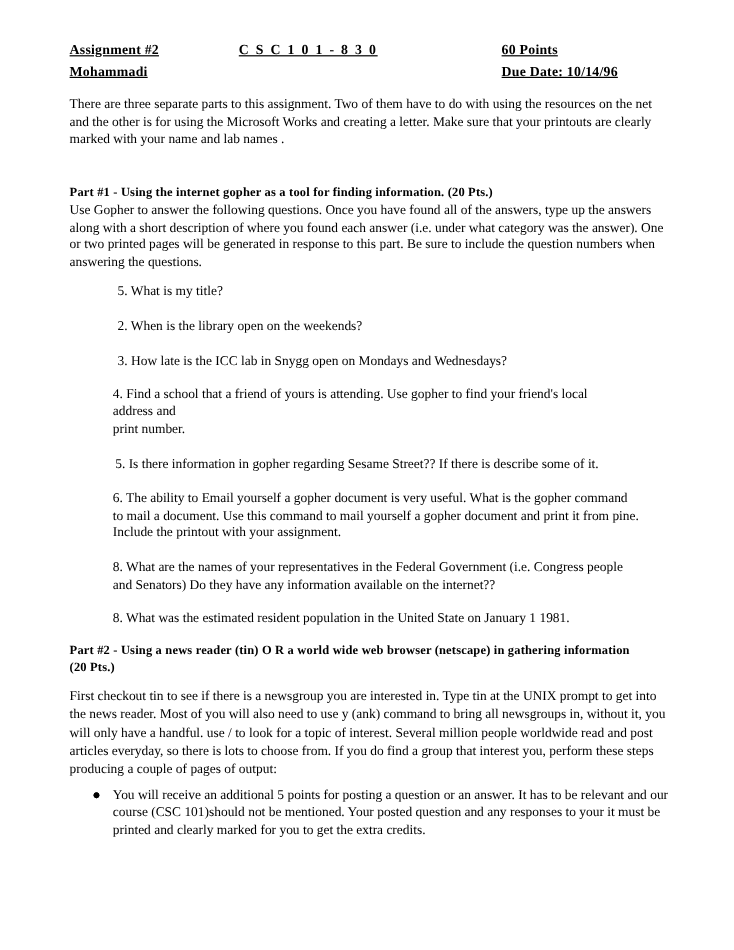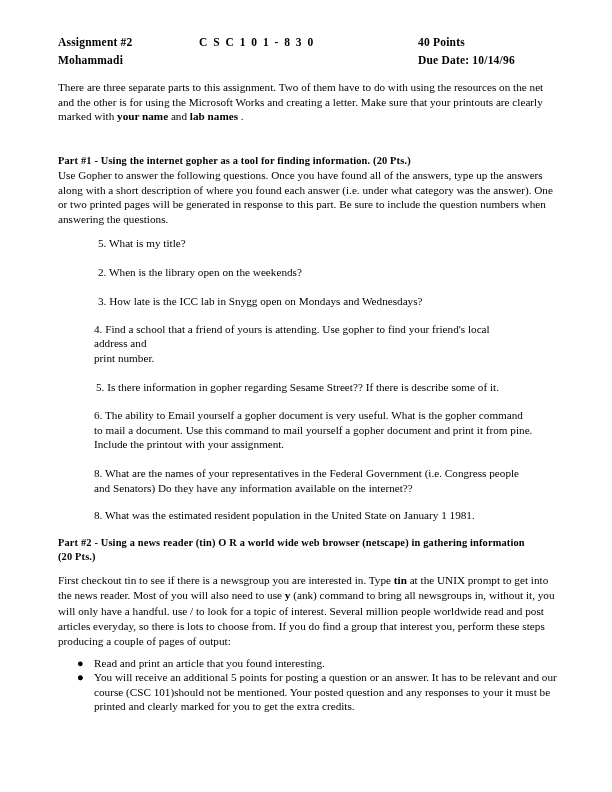--- a/index.html
+++ b/index.html
@@ -1,33 +1,33 @@
 <!DOCTYPE html>
 <html><head>
 <meta charset="utf-8">
 <style>
   html, body { margin: 0; padding: 0; background: #ffffff; }
   body { width: 612px; height: 792px; position: relative; overflow: hidden;
          font-family: "Liberation Serif", "DejaVu Serif", serif; color: #000; font-size: 11.2px; }
   .abs { position: absolute; }
-  .bold { font-weight: bold; }
-  .hdr { font-weight: bold; font-size: 11.5px; letter-spacing: 0.2px; }
+  .bold { font-weight: normal; }
+  .hdr { font-weight: bold; font-size: 11.5px; letter-spacing: 0.2px; text-decoration: underline; }
   .line { position: absolute; left: 58px; white-space: nowrap; line-height: 14px; }
   .p { position: absolute; left: 58px; width: 500px; line-height: 14.6px; }
   .title { font-weight: bold; font-size: 10.4px; letter-spacing: 0.15px; }
   ul.bullets { position: absolute; left: 58px; top: 656px; margin: 0; padding: 0; list-style: none; width: 510px; }
   ul.bullets li { position: relative; padding-left: 36px; line-height: 14.3px; }
   ul.bullets li .dot { position: absolute; left: 19px; top: 0; font-size: 11px; }
 </style>
 </head>
 <body>
 
 <div class="abs hdr" style="left:58px; top:36px;">Assignment #2</div>
 <div class="abs hdr" style="left:199px; top:36px; letter-spacing:1.5px;">C S C 1 0 1 - 8 3 0</div>
-<div class="abs hdr" style="left:418px; top:36px;">40 Points</div>
+<div class="abs hdr" style="left:418px; top:36px;">60 Points</div>
 <div class="abs hdr" style="left:58px; top:54px;">Mohammadi</div>
 <div class="abs hdr" style="left:418px; top:54px;">Due Date: 10/14/96</div>
 
 <div class="p" style="top:80px;"><span>There are three separate parts to this assignment.  Two of them have to do with using the resources on the net and the other is for using the Microsoft Works and creating a letter.  Make sure that your printouts are clearly marked with </span><span class="bold">your name</span><span> and </span><span class="bold">lab names</span><span> .</span></div>
 
 <div class="abs title" style="left:58px; top:155px; white-space:nowrap;">Part #1 - Using the internet gopher as a tool for finding information. (20 Pts.)</div>
 <div class="p" style="top:168px;">Use Gopher to answer the following questions.  Once you have found all of the answers, type up the answers along with a short description of where you found each answer (i.e. under what category was the answer).  One or two printed pages will be generated in response to this part.  Be sure to include the question numbers when answering the questions.</div>
 
 <div class="line" style="left:98px; top:236px;">5.  What is my title?</div>
 <div class="line" style="left:98px; top:265px;">2.  When is the library open on the weekends?</div>
@@ -36,16 +36,16 @@
 <div class="line" style="left:94px; top:351px;">print number.</div>
 <div class="line" style="left:96px; top:380px;">5.  Is there information in gopher regarding Sesame Street??  If there is describe some of it.</div>
 <div class="abs" style="left:94px; top:408px; width:440px; line-height:14.6px;">6.  The ability to Email yourself a gopher document is very useful.  What is the gopher command to mail a document.  Use this command to mail yourself a gopher document and print it from pine.  Include the printout with your assignment.</div>
 <div class="abs" style="left:94px; top:466px; width:440px; line-height:14.6px;">8.  What are the names of your representatives in the Federal Government (i.e. Congress people and Senators)  Do they have any information available on the internet??</div>
 <div class="line" style="left:94px; top:508px;">8.  What was the estimated resident population in the United State on January 1 1981.</div>
 
 <div class="abs title" style="left:58px; top:536px; width:470px; line-height:14px;">Part #2 - Using a news reader (tin) O R a world wide web browser (netscape) in gathering information (20 Pts.)</div>
 <div class="abs" style="left:58px; top:573px; width:500px; line-height:15.3px;"><span>First checkout tin to see if there is a newsgroup you are interested in.  Type </span><span class="bold">tin</span><span> at the UNIX prompt to get into the news reader.  Most of you will also need to use </span><span class="bold">y</span><span> (ank) command to bring all newsgroups in, without it, you will only have a handful.  use / to look for a topic of interest.  Several million people worldwide read and post articles everyday, so there is lots to choose from.  If you do find a group that interest you, perform these steps producing a couple of pages of output:</span></div>
 
 <ul class="bullets">
-  <li><span class="dot">●</span><span>Read and print an article that you found interesting.</span></li>
+  <li><span class="dot">●</span></li>
   <li><span class="dot">●</span></li>
   <li><span class="dot">●</span><span>You will receive an additional 5 points for posting a question or an answer.  It has to be relevant and our course (CSC 101)should not be mentioned.  Your posted question and any responses to your it must be printed and clearly marked for you to get the extra credits.</span></li>
 </ul>
 
 </body></html>

